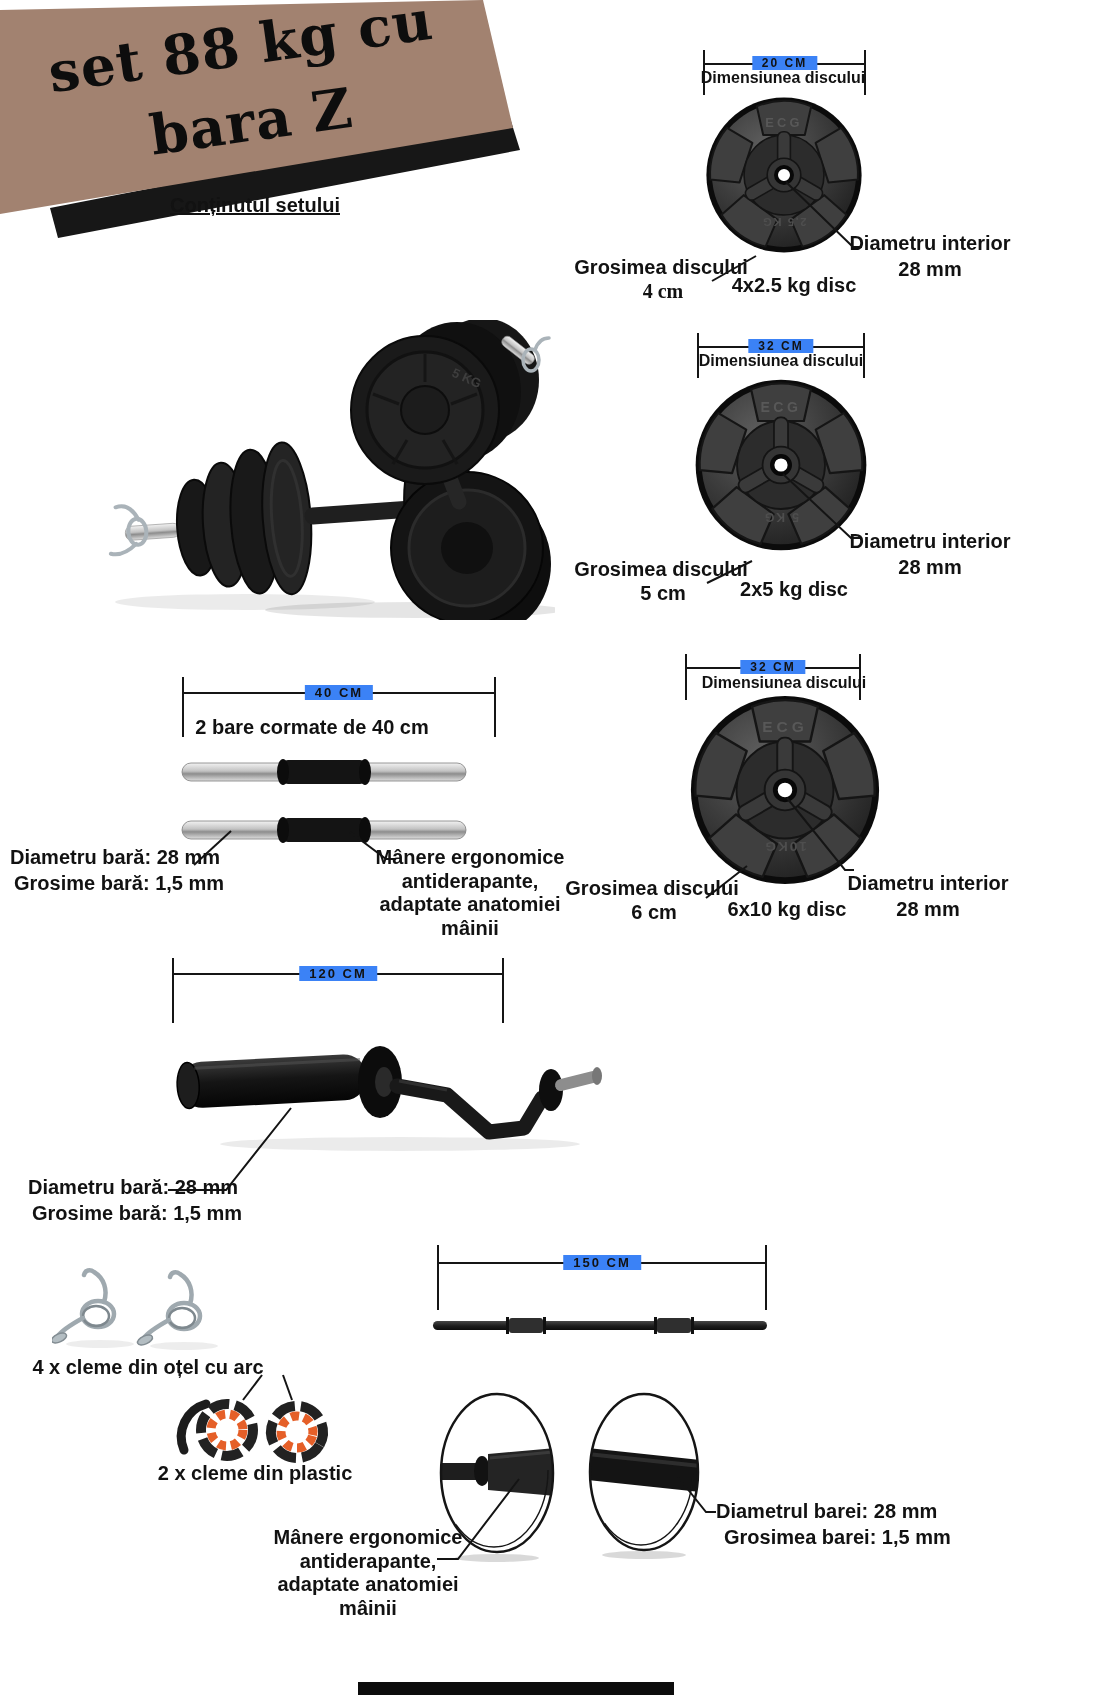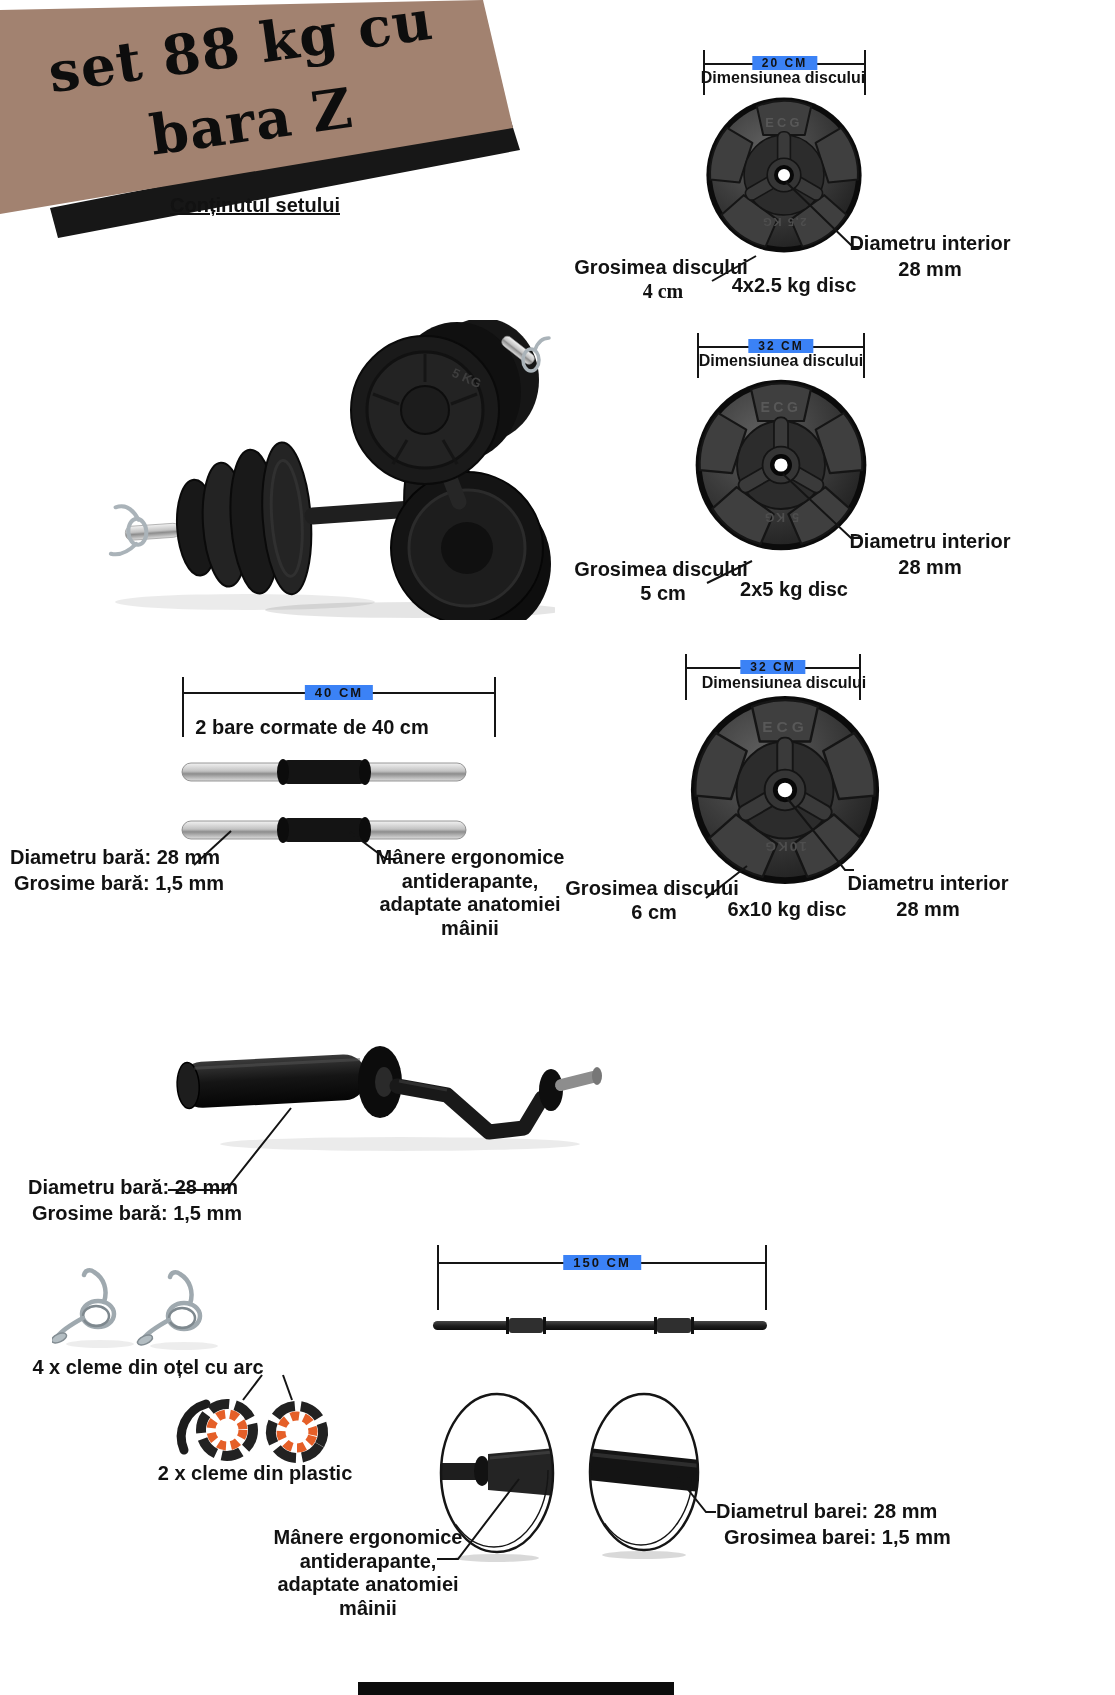--- a/index.html
+++ b/index.html
@@ -255,20 +255,26 @@
     <ellipse cx="185" cy="17" rx="6" ry="13" fill="#0c0c0c"></ellipse>
   </svg>
 
   <div class="lab" style="left:10px;top:846px;">Diametru bară: 28 mm</div>
   <div class="lab" style="left:14px;top:872px;">Grosime bară: 1,5 mm</div>
   <div class="lab c pre" style="left:470px;top:846px;">Mânere ergonomice
 antiderapante,
 adaptate anatomiei
 mâinii</div>
 
+  <div class="dim" style="left:172px;top:958px;width:332px;height:65px;">
+    <div class="tl"></div>
+      <div class="tr"></div>
+      <div class="hl" style="top:15px;"></div>
+    <span class="num big" style="top:8px;">120 CM</span>
+  </div>
 
   <svg style="left:165px;top:1020px;" width="470" height="135" viewBox="0 0 470 135">
     <defs>
       <linearGradient id="zs" x1="0" y1="0" x2="0" y2="1">
         <stop offset="0%" stop-color="#3a3a3a"></stop>
           <stop offset="45%" stop-color="#151515"></stop>
           <stop offset="100%" stop-color="#050505"></stop>
       </linearGradient>
     </defs>
     <ellipse cx="235" cy="124" rx="180" ry="7" fill="#000" opacity="0.08"></ellipse>

